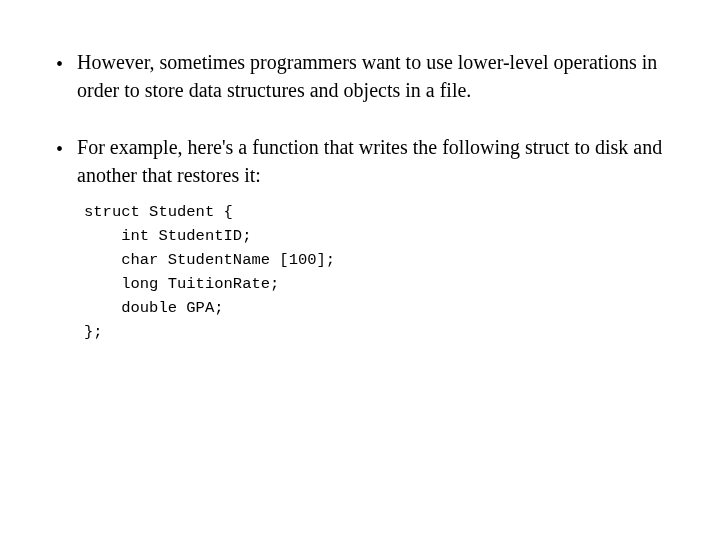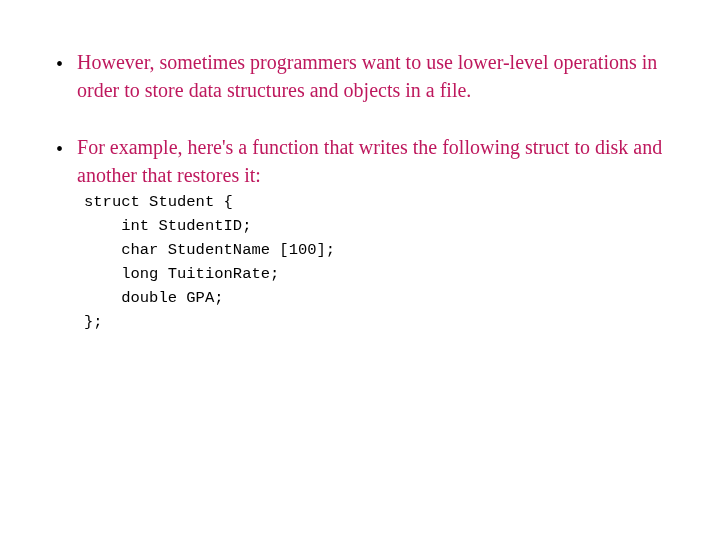--- a/index.html
+++ b/index.html
@@ -40,25 +40,26 @@
       font-size: 20px;
       margin-right: 14px;
       margin-top: 2px;
       flex-shrink: 0;
       line-height: 1.4;
     }
 
     .bullet-text {
       font-size: 20px;
       line-height: 1.42;
-      color: #be185d;
+      color: #000000;
     }
 
     .code-section {
       margin-left: 28px;
+      margin-top: 10px;
     }
 
     .code-block {
       font-family: 'Courier New', Courier, monospace;
       font-size: 15.5px;
       line-height: 1.55;
       color: #000000;
       white-space: pre;
     }
   </style>

